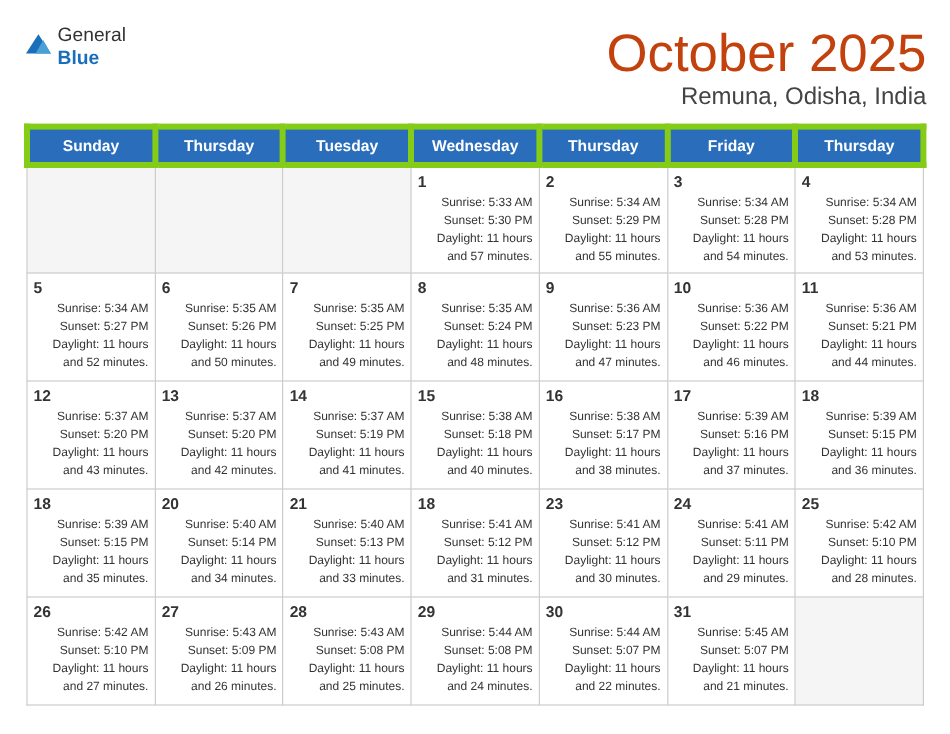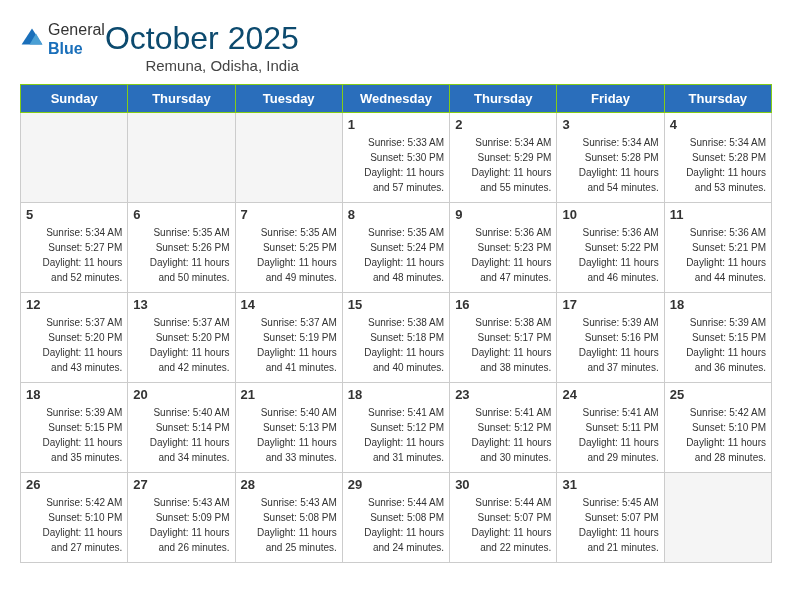--- a/index.html
+++ b/index.html
@@ -5,20 +5,21 @@
     * { box-sizing: border-box; margin: 0; padding: 0; }
     body {
       font-family: Arial, sans-serif;
       background: #fff;
       width: 792px;
       min-height: 612px;
       padding: 20px;
     }
     .header {
       display: flex;
+      justify-content: space-between;
       align-items: flex-start;
       margin-bottom: 10px;
     }
     .logo {
       display: flex;
       align-items: center;
       gap: 4px;
     }
     .logo-text {
       font-size: 16px;
@@ -27,41 +28,41 @@
     .logo-general { color: #333; font-weight: normal; }
     .logo-blue { color: #1a6fba; font-weight: bold; }
     .logo-icon {
       width: 24px;
       height: 24px;
     }
     .title-block {
       text-align: right;
     }
     .month-title {
-      font-size: 32px;
+      font-size: 44px;
       font-weight: normal;
-      color: #0c4a6e;
+      color: #c2410c;
     }
     .subtitle {
-      font-size: 15px;
+      font-size: 20px;
       color: #444;
     }
     table {
       width: 100%;
       border-collapse: collapse;
       table-layout: fixed;
     }
     th {
       background-color: #2a6ebb;
       color: white;
       text-align: center;
       padding: 6px 4px;
       font-size: 13px;
       font-weight: bold;
-      border: 1px solid #84cc16;
+      border: 5px solid #84cc16;
     }
     td {
       vertical-align: top;
       border: 1px solid #ccc;
       padding: 4px 5px;
       font-size: 10.5px;
       color: #333;
       height: 90px;
       background: #fff;
     }

